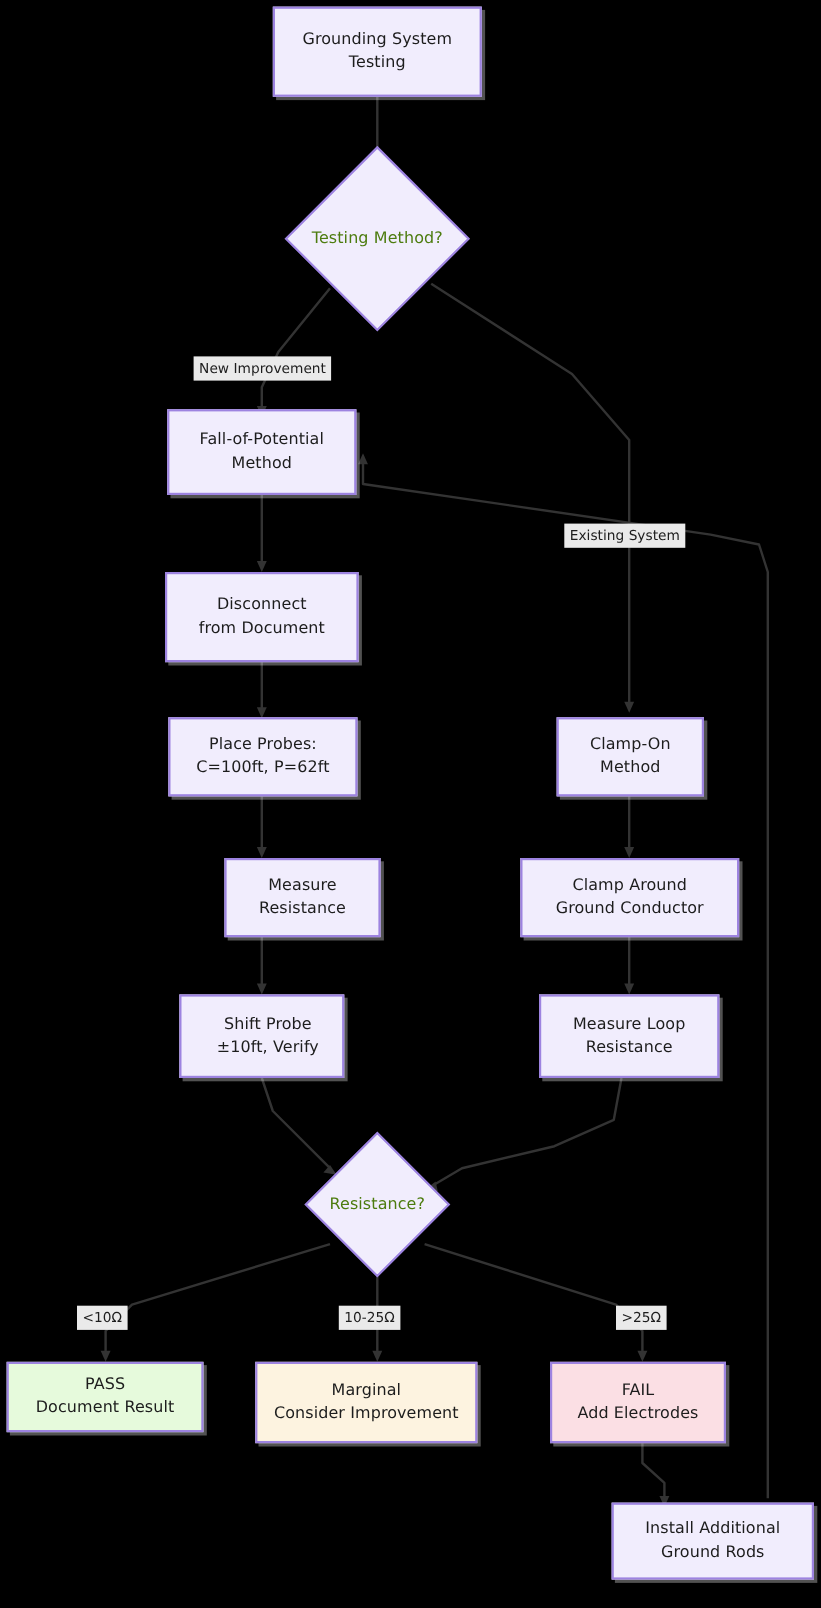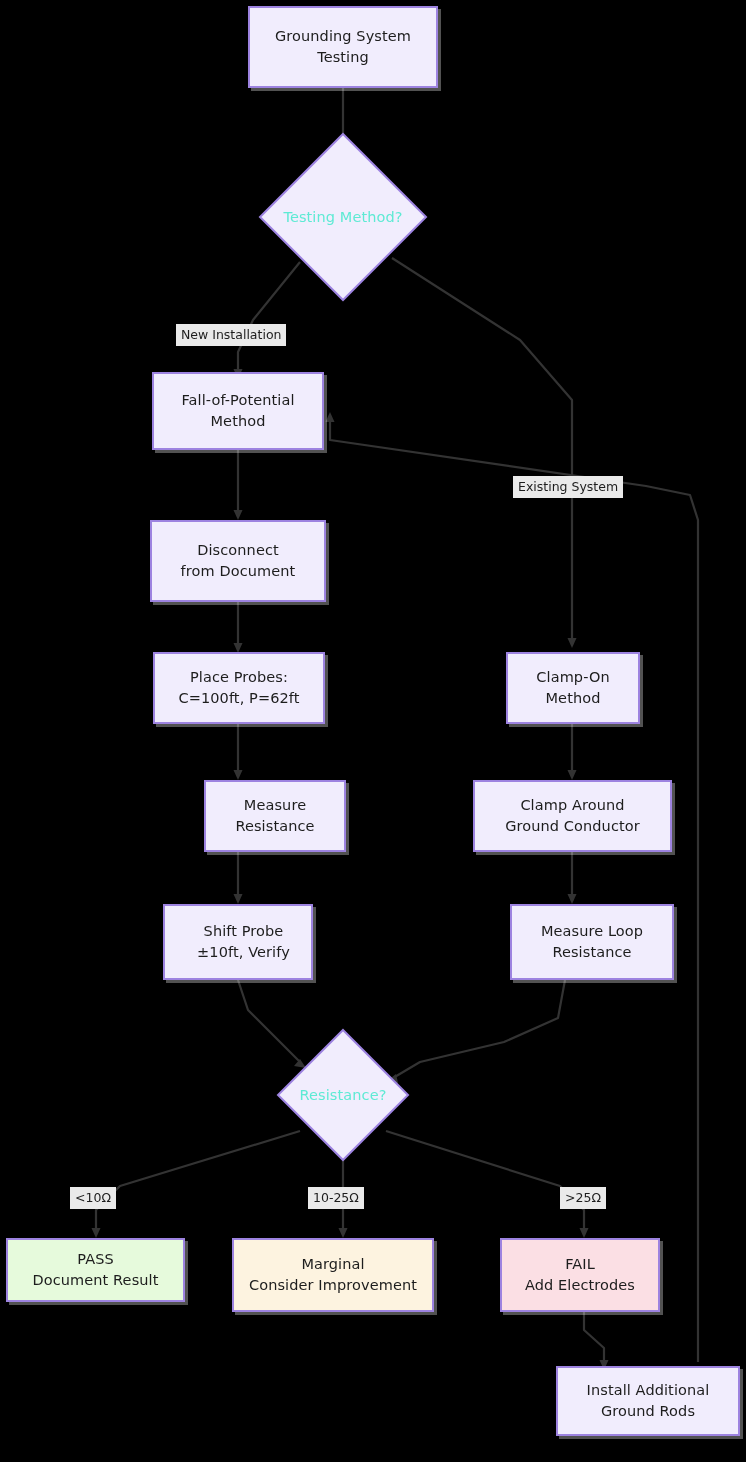--- a/index.html
+++ b/index.html
@@ -79,21 +79,21 @@
   }
   .diamond-label {
     position: absolute;
     left: 0;
     top: 0;
     width: 100%;
     height: 100%;
     display: flex;
     align-items: center;
     justify-content: center;
-    color: #5eead4;
+    color: #4d7c0f;
     font-size: 14.5px;
     letter-spacing: 0.1px;
     text-align: center;
   }
   .edge-label {
     position: absolute;
     background: #eaeaea;
     color: #1d1d1d;
     font-size: 12.5px;
     line-height: 1.2;
@@ -231,21 +231,21 @@
   <div class="node box" style="left:506px; top:652px; width:134px; height:72px;">
     <span class="nline">Clamp-On</span>
     <span class="nline">Method</span>
   </div>
 
   <div class="node box" style="left:473px; top:780px; width:199px; height:72px;">
     <span class="nline">Clamp Around</span>
     <span class="nline">Ground Conductor</span>
   </div>
 
-  <div class="node box" style="left:490px; top:904px; width:164px; height:76px;margin-left:20px;">
+  <div class="node box" style="left:490px; top:904px; width:164px; height:76px;">
     <span class="nline">Measure Loop</span>
     <span class="nline">Resistance</span>
   </div>
 
   <div class="diamond-wrap" style="left:276px; top:1028px; width:134px; height:134px;">
     <svg class="diamond-shape" viewBox="0 0 134 134" preserveAspectRatio="none">
       <polygon class="dm" points="67,2 132,67 67,132 2,67"></polygon>
     </svg>
     <div class="diamond-label">Resistance?</div>
   </div>
@@ -263,21 +263,21 @@
   <div class="node box red" style="left:500px; top:1238px; width:160px; height:74px;">
     <span class="nline">FAIL</span>
     <span class="nline">Add Electrodes</span>
   </div>
 
   <div class="node box" style="left:556px; top:1366px; width:184px; height:70px;">
     <span class="nline">Install Additional</span>
     <span class="nline">Ground Rods</span>
   </div>
 
-  <div class="edge-label" style="left:176px; top:324px;">New Installation</div>
+  <div class="edge-label" style="left:176px; top:324px;">New Improvement</div>
 
   <div class="edge-label" style="left:513px; top:476px;">Existing System</div>
 
   <div class="edge-label" style="left:70px; top:1187px;">&lt;10Ω</div>
 
   <div class="edge-label" style="left:308px; top:1187px;">10-25Ω</div>
 
   <div class="edge-label" style="left:560px; top:1187px;">&gt;25Ω</div>
 
 </div>

